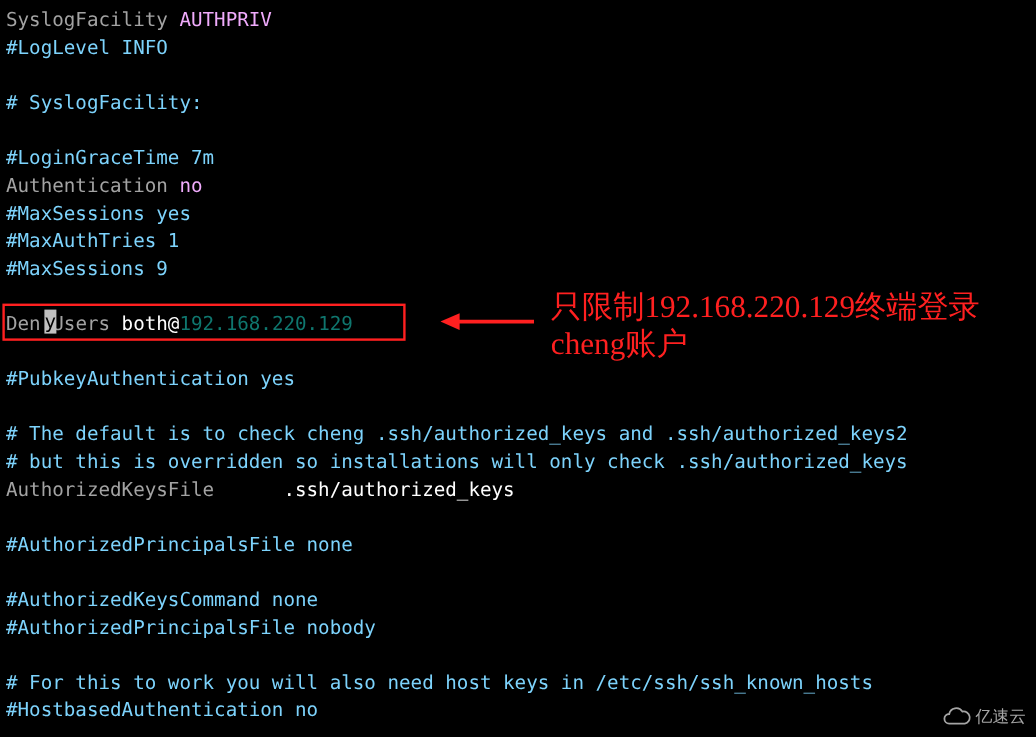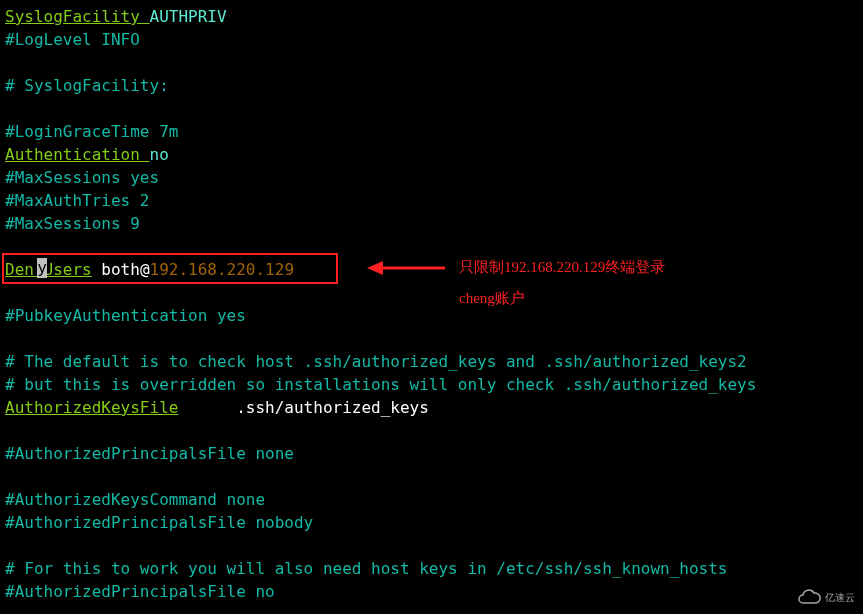--- a/index.html
+++ b/index.html
@@ -16,24 +16,24 @@
       padding: 5px;
       width: 863px;
       height: 614px;
       position: relative;
       overflow: hidden;
     }
     .line {
       white-space: pre;
       position: relative;
     }
-    .cyan { color: #14b8a6; }
-    .greenish { color: #5eead4; }
-    .yellow { color: #84cc16; text-decoration: underline; }
-    .red-ip { color: #a16207; }
+    .cyan { color: #7dd3fc; }
+    .greenish { color: #f0abfc; }
+    .yellow { color: #a3a3a3; }
+    .red-ip { color: #0f766e; }
     .red-box {
       position: absolute;
       border: 2px solid #ff2020;
       left: 2px;
       top: 253px;
       width: 336px;
       height: 31px;
       pointer-events: none;
     }
     .cursor-block {
@@ -50,74 +50,74 @@
     }
     .arrow-svg {
       position: absolute;
       left: 367px;
       top: 256px;
       pointer-events: none;
     }
     .annotation {
       position: absolute;
       left: 459px;
-      top: 252px;
+      top: 240px;
       color: #ff2020;
       font-family: "SimSun", "NSimSun", serif;
-      font-size: 15px;
+      font-size: 26px;
       line-height: 31px;
     }
     .watermark {
       position: absolute;
       right: 8px;
       bottom: 5px;
       display: flex;
       align-items: center;
       opacity: 0.75;
       color: #ddd;
       font-family: sans-serif;
-      font-size: 10px;
+      font-size: 14px;
     }
     .watermark svg {
       width: 24px;
       height: 24px;
       margin-right: 4px;
       stroke: #ddd;
       fill: none;
     }
   </style>
 </head>
 <body>
 
 <div class="line"><span class="yellow">SyslogFacility </span><span class="greenish">AUTHPRIV</span></div>
 <div class="line cyan">#LogLevel INFO</div>
 <div class="line">&nbsp;</div>
 <div class="line cyan"># SyslogFacility:</div>
 <div class="line">&nbsp;</div>
 <div class="line cyan">#LoginGraceTime 7m</div>
 <div class="line"><span class="yellow">Authentication </span><span class="greenish">no</span></div>
 <div class="line cyan">#MaxSessions yes</div>
-<div class="line cyan">#MaxAuthTries 2</div>
+<div class="line cyan">#MaxAuthTries 1</div>
 <div class="line cyan">#MaxSessions 9</div>
 <div class="line">&nbsp;</div>
 <div class="line"><span class="yellow">Den</span><span class="yellow">&nbsp;<span>Users</span></span><span> both@</span><span class="red-ip">192.168.220.129</span></div>
 <div class="line">&nbsp;</div>
 <div class="line cyan">#PubkeyAuthentication yes</div>
 <div class="line">&nbsp;</div>
-<div class="line cyan"># The default is to check host .ssh/authorized_keys and .ssh/authorized_keys2</div>
+<div class="line cyan"># The default is to check cheng .ssh/authorized_keys and .ssh/authorized_keys2</div>
 <div class="line cyan"># but this is overridden so installations will only check .ssh/authorized_keys</div>
 <div class="line"><span class="yellow">AuthorizedKeysFile</span><span>      .ssh/authorized_keys</span></div>
 <div class="line">&nbsp;</div>
 <div class="line cyan">#AuthorizedPrincipalsFile none</div>
 <div class="line">&nbsp;</div>
 <div class="line cyan">#AuthorizedKeysCommand none</div>
 <div class="line cyan">#AuthorizedPrincipalsFile nobody</div>
 <div class="line">&nbsp;</div>
 <div class="line cyan"># For this to work you will also need host keys in /etc/ssh/ssh_known_hosts</div>
-<div class="line cyan">#AuthorizedPrincipalsFile no</div>
+<div class="line cyan">#HostbasedAuthentication no</div>
 
 <div class="cursor-block">y</div>
 
 <div class="red-box"></div>
 
 <svg class="arrow-svg" width="80" height="24">
   <line x1="78" y1="12" x2="8" y2="12" stroke="#ff2020" stroke-width="3"></line>
   <polygon points="0,12 16,5 16,19" fill="#ff2020"></polygon>
 </svg>
 

